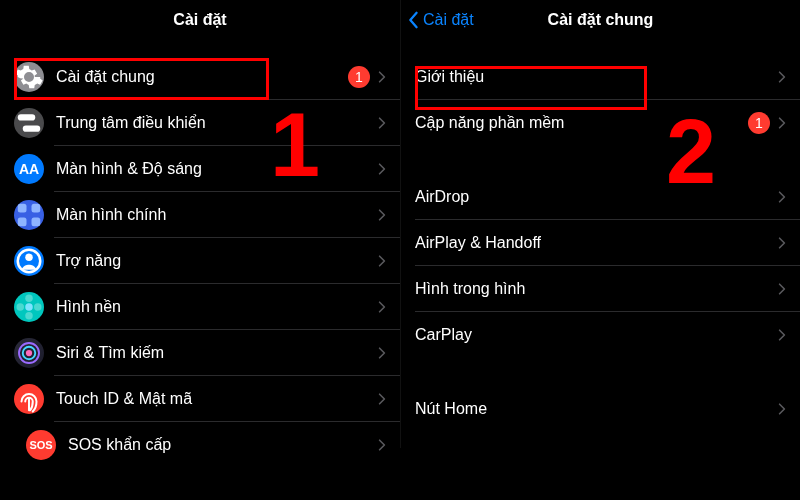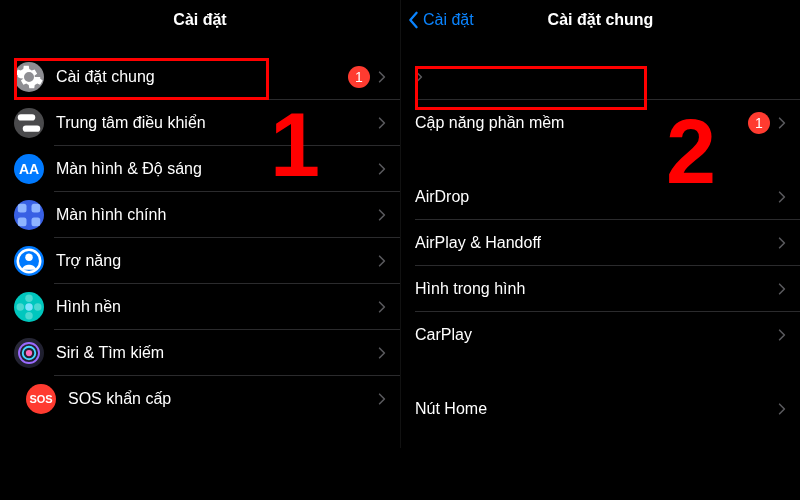--- a/index.html
+++ b/index.html
@@ -233,20 +233,34 @@
         </div>
         <div class="label">Siri &amp; Tìm kiếm</div>
         <span class="chev">
           <svg viewBox="0 0 10 16">
             <path d="M2 2 L8 8 L2 14" stroke="#59595d" stroke-width="2" fill="none" stroke-linecap="round" stroke-linejoin="round"></path>
           </svg>
         </span>
         <div class="sep"></div>
       </div>
       <div class="row">
+        <div class="icon bg-red">
+          <svg viewBox="0 0 24 24" class="ic">
+            <path d="M6 14a6 6 0 1112 0c0 3-1 6-3 8M9 14a3 3 0 116 0c0 2-.5 5-2 7M12 11v10" fill="none" stroke="#fff" stroke-width="1.6" stroke-linecap="round"></path>
+          </svg>
+        </div>
+        <div class="label">Touch ID &amp; Mật mã</div>
+        <span class="chev">
+          <svg viewBox="0 0 10 16">
+            <path d="M2 2 L8 8 L2 14" stroke="#59595d" stroke-width="2" fill="none" stroke-linecap="round" stroke-linejoin="round"></path>
+          </svg>
+        </span>
+        <div class="sep"></div>
+      </div>
+      <div class="row">
         <div class="icon bg-sos">
           <span style="color:#fff;font-weight:800;font-size:11px;">SOS</span>
         </div>
         <div class="label">SOS khẩn cấp</div>
         <span class="chev">
           <svg viewBox="0 0 10 16">
             <path d="M2 2 L8 8 L2 14" stroke="#59595d" stroke-width="2" fill="none" stroke-linecap="round" stroke-linejoin="round"></path>
           </svg>
         </span>
       </div>
@@ -262,20 +276,21 @@
       <svg viewBox="0 0 12 20">
           <path d="M10 2 L3 10 L10 18" stroke="#0a84ff" stroke-width="2.5" fill="none" stroke-linecap="round" stroke-linejoin="round"></path>
         </svg>
       <span>Cài đặt</span>
     </div>
     <span>Cài đặt chung</span>
   </div>
   <div class="content" id="right-list">
       <div class="group">
         <div class="row noicon">
+          <div class="label">Giới thiệu</div>
           <span class="chev">
             <svg viewBox="0 0 10 16">
               <path d="M2 2 L8 8 L2 14" stroke="#59595d" stroke-width="2" fill="none" stroke-linecap="round" stroke-linejoin="round"></path>
             </svg>
           </span>
           <div class="sep"></div>
         </div>
         <div class="row noicon">
           <div class="label">Cập năng phần mềm</div>
           <div class="badge">1</div>

